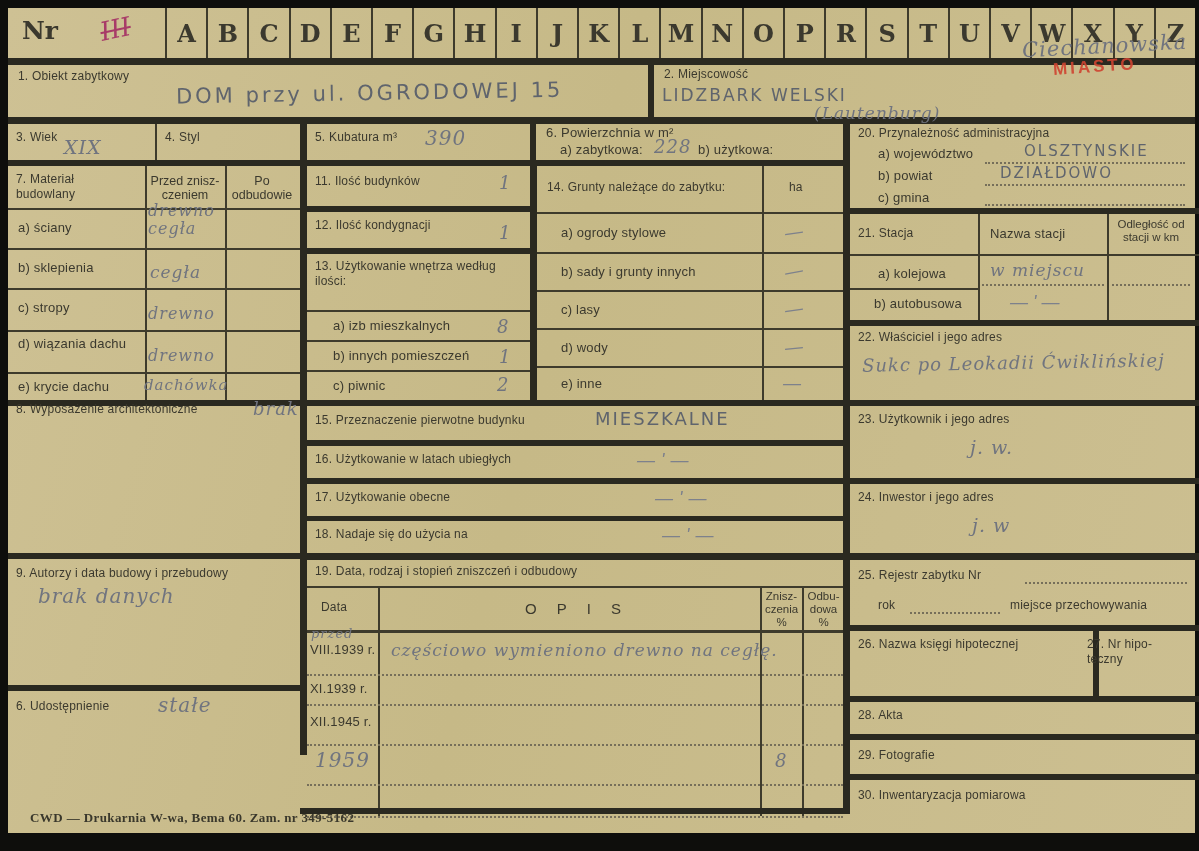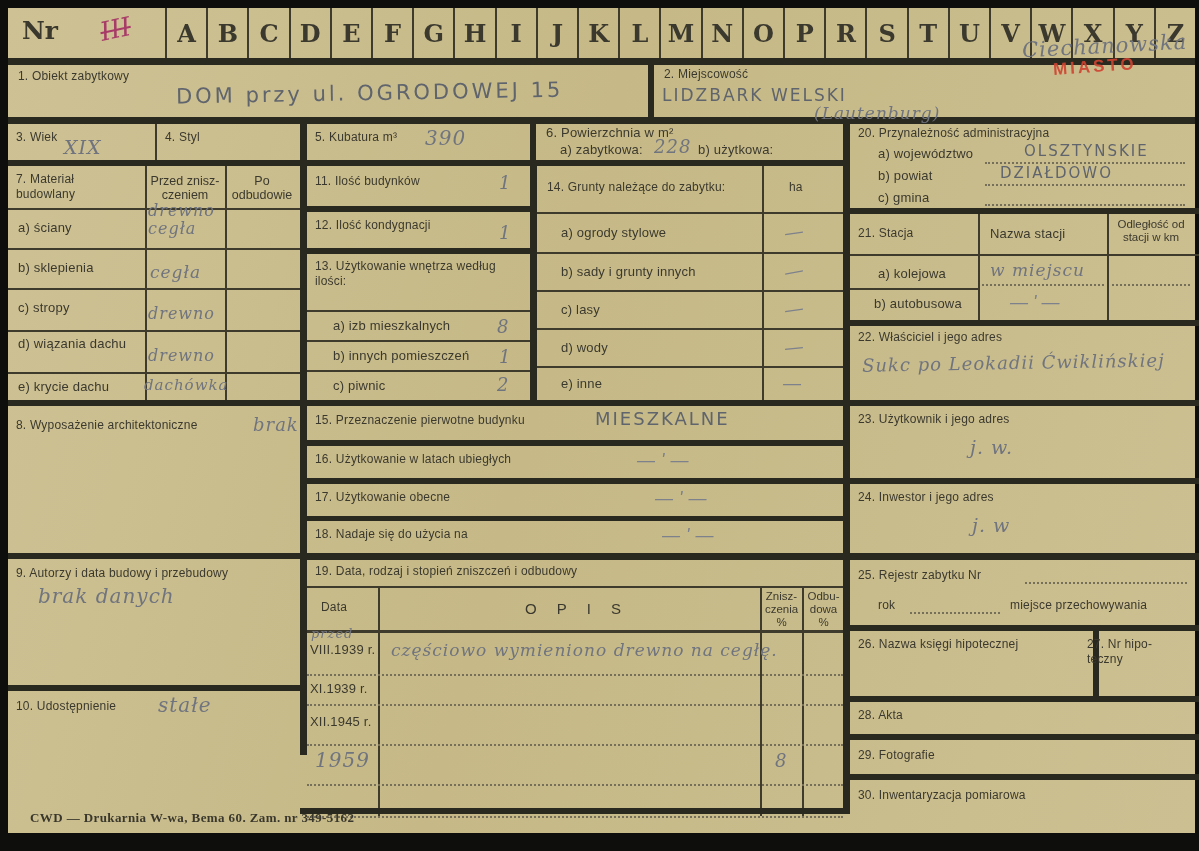--- a/index.html
+++ b/index.html
@@ -143,34 +143,34 @@
           <span class="abs lbl sm" style="left:10px;top:4px;width:110px;">d) wiązania dachu</span>
           <span class="abs hw" style="left:140px;top:14px;font-size:16px;">drewno</span>
         </div>
         <div class="abs thin-t" style="left:0;top:206px;width:100%;height:28px;">
           <span class="abs lbl sm" style="left:10px;top:5px;">e) krycie dachu</span>
           <span class="abs hw" style="left:136px;top:2px;font-size:15px;">dachówka</span>
         </div>
       </div>
       <div class="bar" style="left:0;top:276px;width:100%;height:6px;"></div>
 
-      <div class="abs" style="left:0;top:288px;width:100%;height:122px;">
+      <div class="abs" style="left:0;top:272px;width:100%;height:122px;">
         <span class="abs lbl" style="left:8px;top:6px;width:280px;">8. Wyposażenie architektoniczne</span>
         <span class="abs hw" style="left:245px;top:2px;font-size:18px;">brak</span>
       </div>
       <div class="bar" style="left:0;top:429px;width:100%;height:6px;"></div>
 
       <div class="abs" style="left:0;top:436px;width:100%;height:119px;">
         <span class="abs lbl" style="left:8px;top:6px;">9. Autorzy i data budowy i przebudowy</span>
         <span class="abs hw" style="left:30px;top:24px;font-size:20px;">brak danych</span>
       </div>
       <div class="bar" style="left:0;top:561px;width:100%;height:6px;"></div>
 
       <div class="abs" style="left:0;top:567px;width:100%;height:80px;">
-        <span class="abs lbl" style="left:8px;top:8px;">10. Udostępnienie</span>
+        <span class="abs lbl" style="left:8px;top:8px;">6. Udostępnienie</span>
         <span class="abs hw" style="left:150px;top:2px;font-size:20px;">stałe</span>
       </div>
     </div>
 
     <div class="col-mid">
       <div class="abs" style="left:0;top:0;width:223px;height:36px;border-right:6px solid var(--bar);">
         <span class="abs lbl" style="left:8px;top:6px;">5. Kubatura m³</span>
         <span class="abs hw" style="left:118px;top:2px;font-size:20px;">390</span>
       </div>
       <div class="abs" style="left:229px;top:0;right:0;height:36px;">

